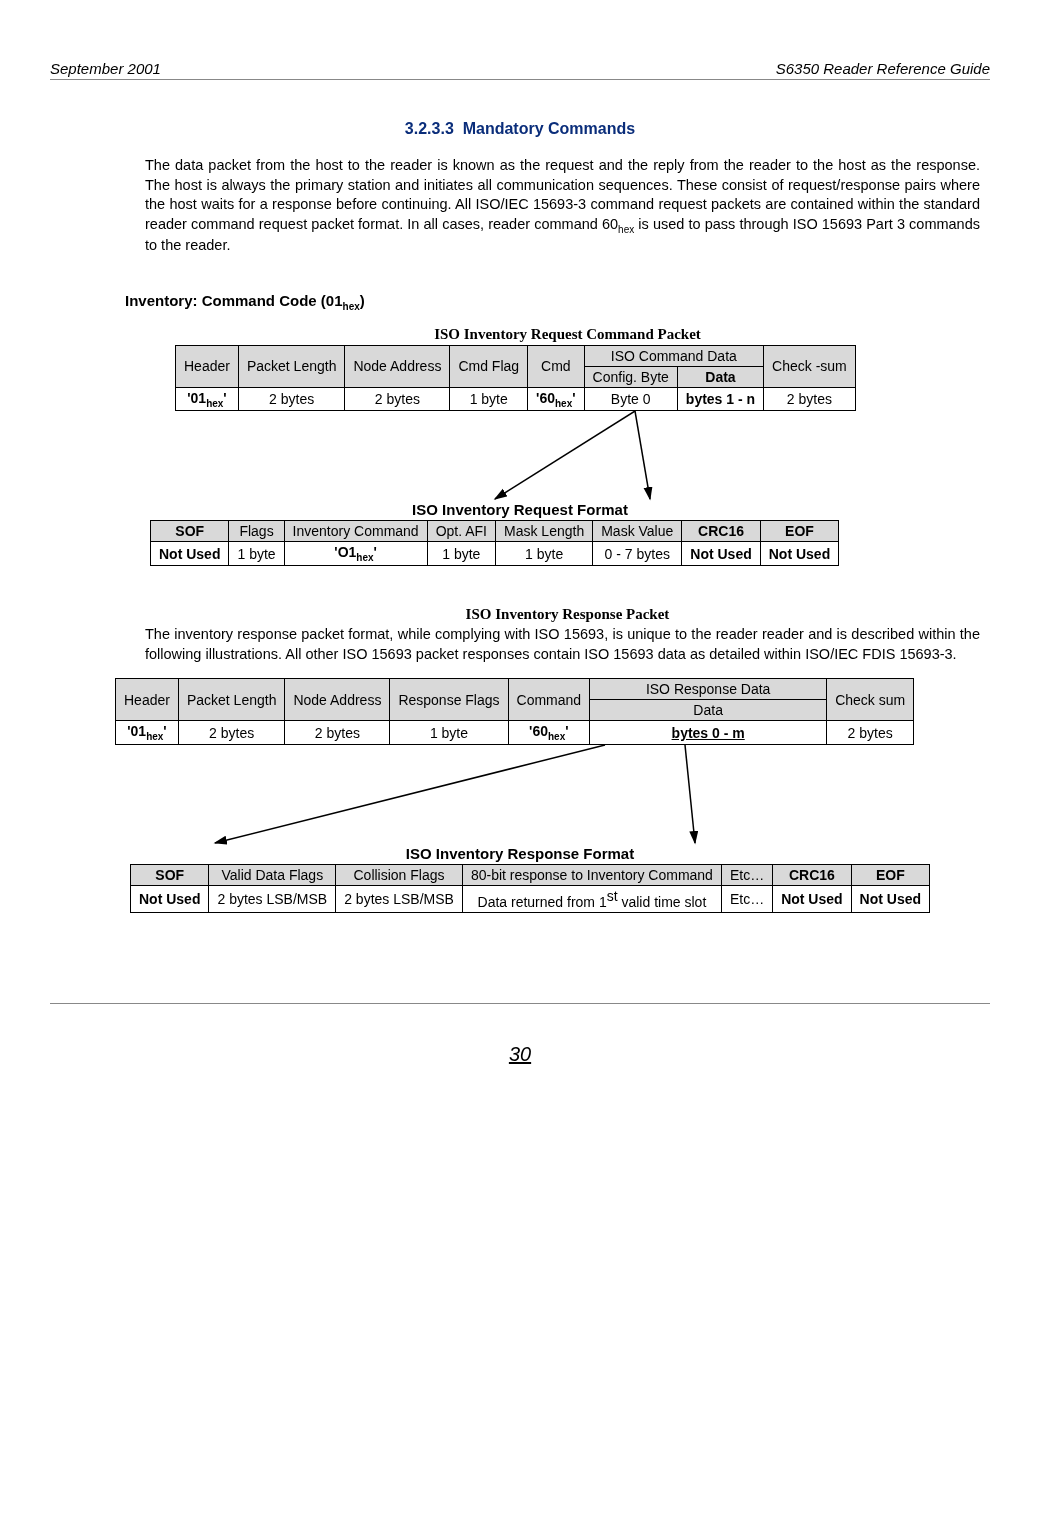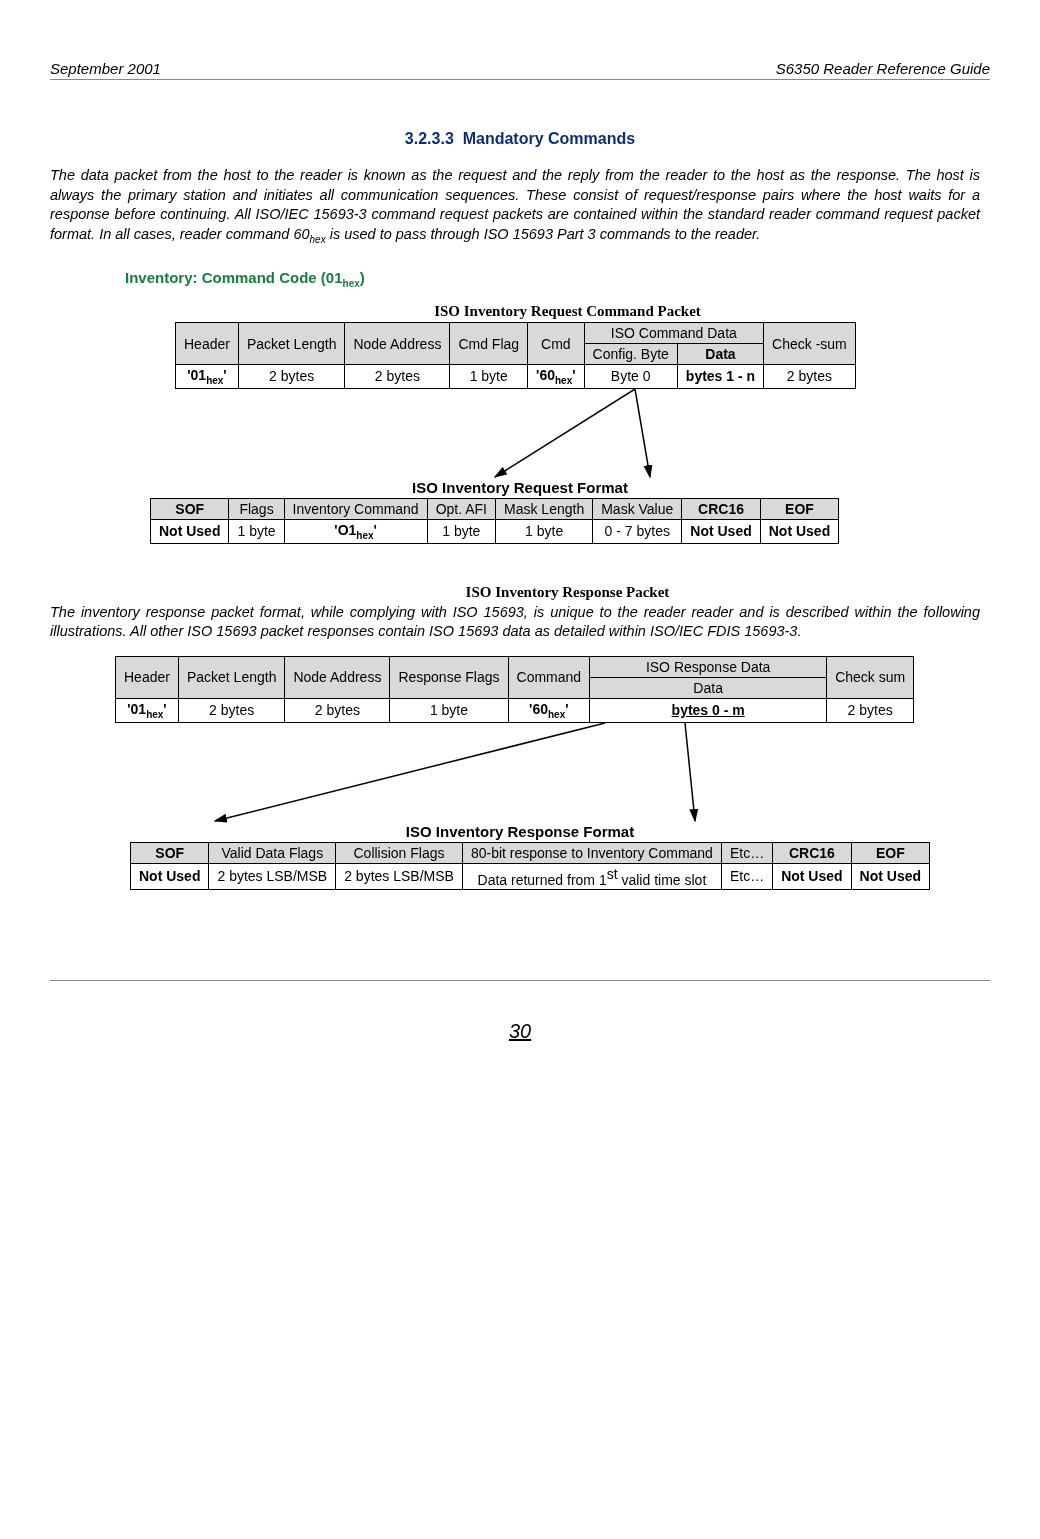--- a/index.html
+++ b/index.html
@@ -11,41 +11,41 @@
     box-sizing: border-box;
     color: #000;
   }
   .header-bar {
     display: flex;
     justify-content: space-between;
     font-style: italic;
     font-size: 15px;
     border-bottom: 1px solid #888;
     padding-bottom: 2px;
-    margin-bottom: 50px;
+    margin-bottom: 40px;
   }
   .section-heading {
     color: #0a2d7a;
     font-weight: bold;
     font-size: 16px;
     margin-bottom: 18px;
     text-align: center;
   }
   .body-text {
+    margin-left: 95px;
     margin-right: 10px;
     text-align: justify;
     line-height: 1.35;
     font-size: 14.5px;
-    font-style: italic;
   }
   .inv-heading {
-    color: #15803d;
+    color: #000000;
     font-weight: bold;
     font-size: 15px;
-    margin: 23px 0 14px 75px;
+    margin: 36px 0 14px 75px;
   }
   .table-caption {
     font-family: Georgia, 'Times New Roman', serif;
     font-weight: bold;
     font-size: 15px;
     text-align: center;
     margin-bottom: 2px;
     margin-left: 95px;
   }
   .table-caption.center {

